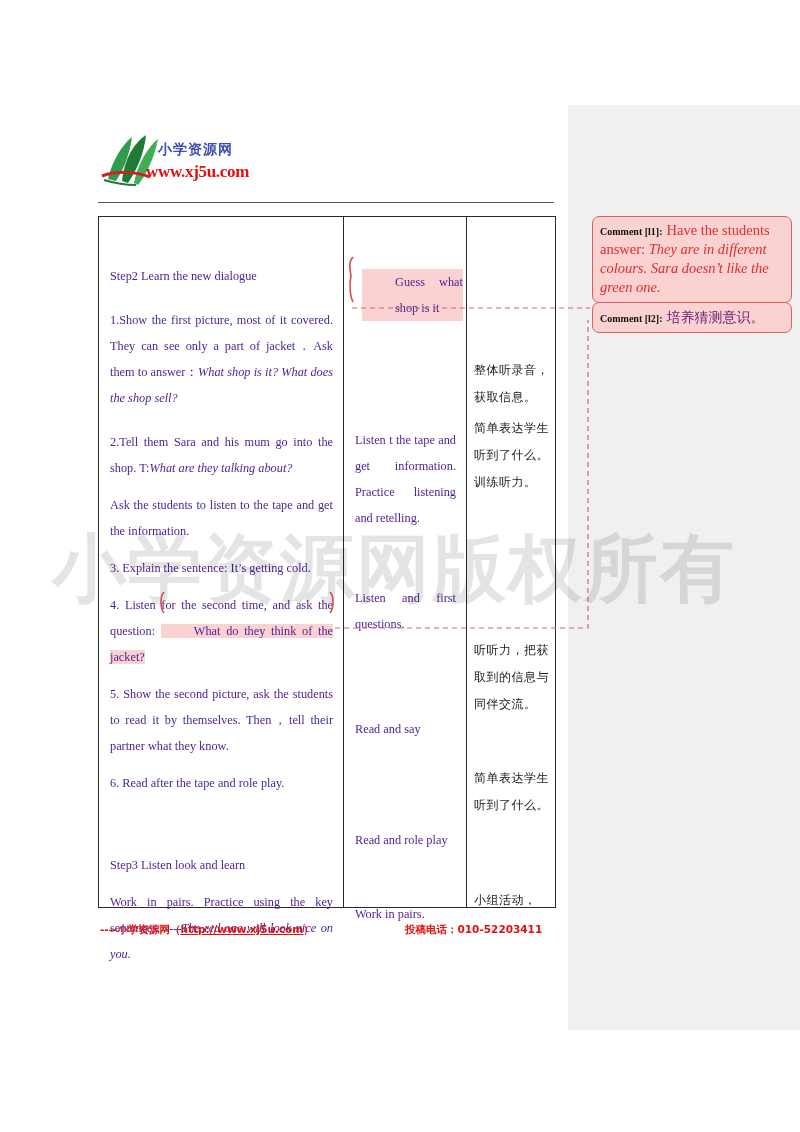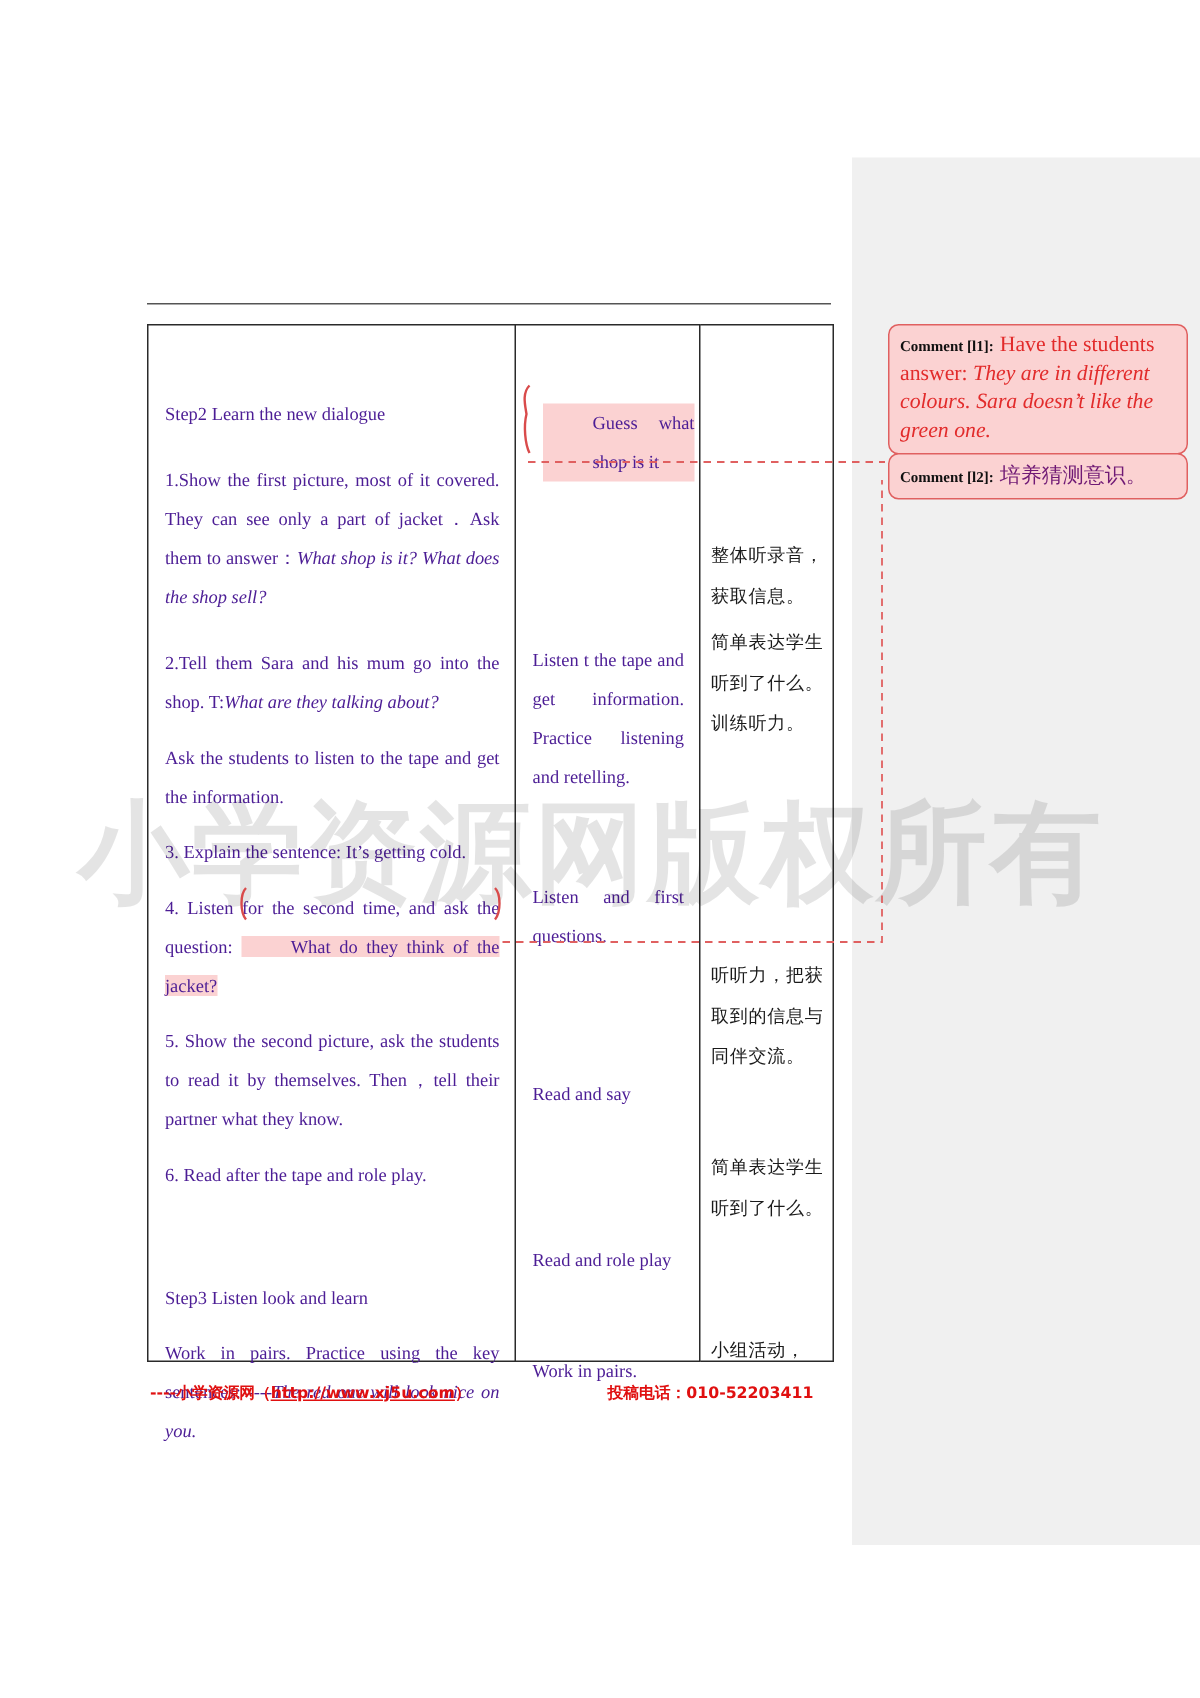--- a/index.html
+++ b/index.html
@@ -210,20 +210,31 @@
     text-decoration: underline;
   }
 </style>
 </head>
 <body>
 
 <div class="comment-gutter"></div>
 
 <div class="page">
 
+  <div class="logo-block">
+    <svg class="logo-svg" width="180" height="62" viewBox="0 0 180 62">
+      <path d="M10 46 C14 28 24 12 34 4 C32 20 26 36 18 48 Z" fill="#2e9c4a"></path>
+      <path d="M24 48 C26 26 36 10 48 2 C46 22 38 38 30 50 Z" fill="#1f7a36"></path>
+      <path d="M36 50 C40 30 50 14 60 6 C56 26 48 42 40 52 Z" fill="#3fae57"></path>
+      <path d="M4 43 C18 38 36 38 52 44" stroke="#cc2222" stroke-width="3" fill="none"></path>
+      <path d="M6 47 C16 50 28 52 38 52" stroke="#1f7a36" stroke-width="2" fill="none"></path>
+    </svg>
+    <div class="logo-cn">小学资源网</div>
+    <div class="logo-url">www.xj5u.com</div>
+  </div>
 
   <div class="header-rule"></div>
 
   <table class="lesson-table">
     <tbody>
         <tr>
 
       <td class="col-a">
         <div class="cell-inner">
           <p style="margin-top:38px;">Step2 Learn the new dialogue</p>

